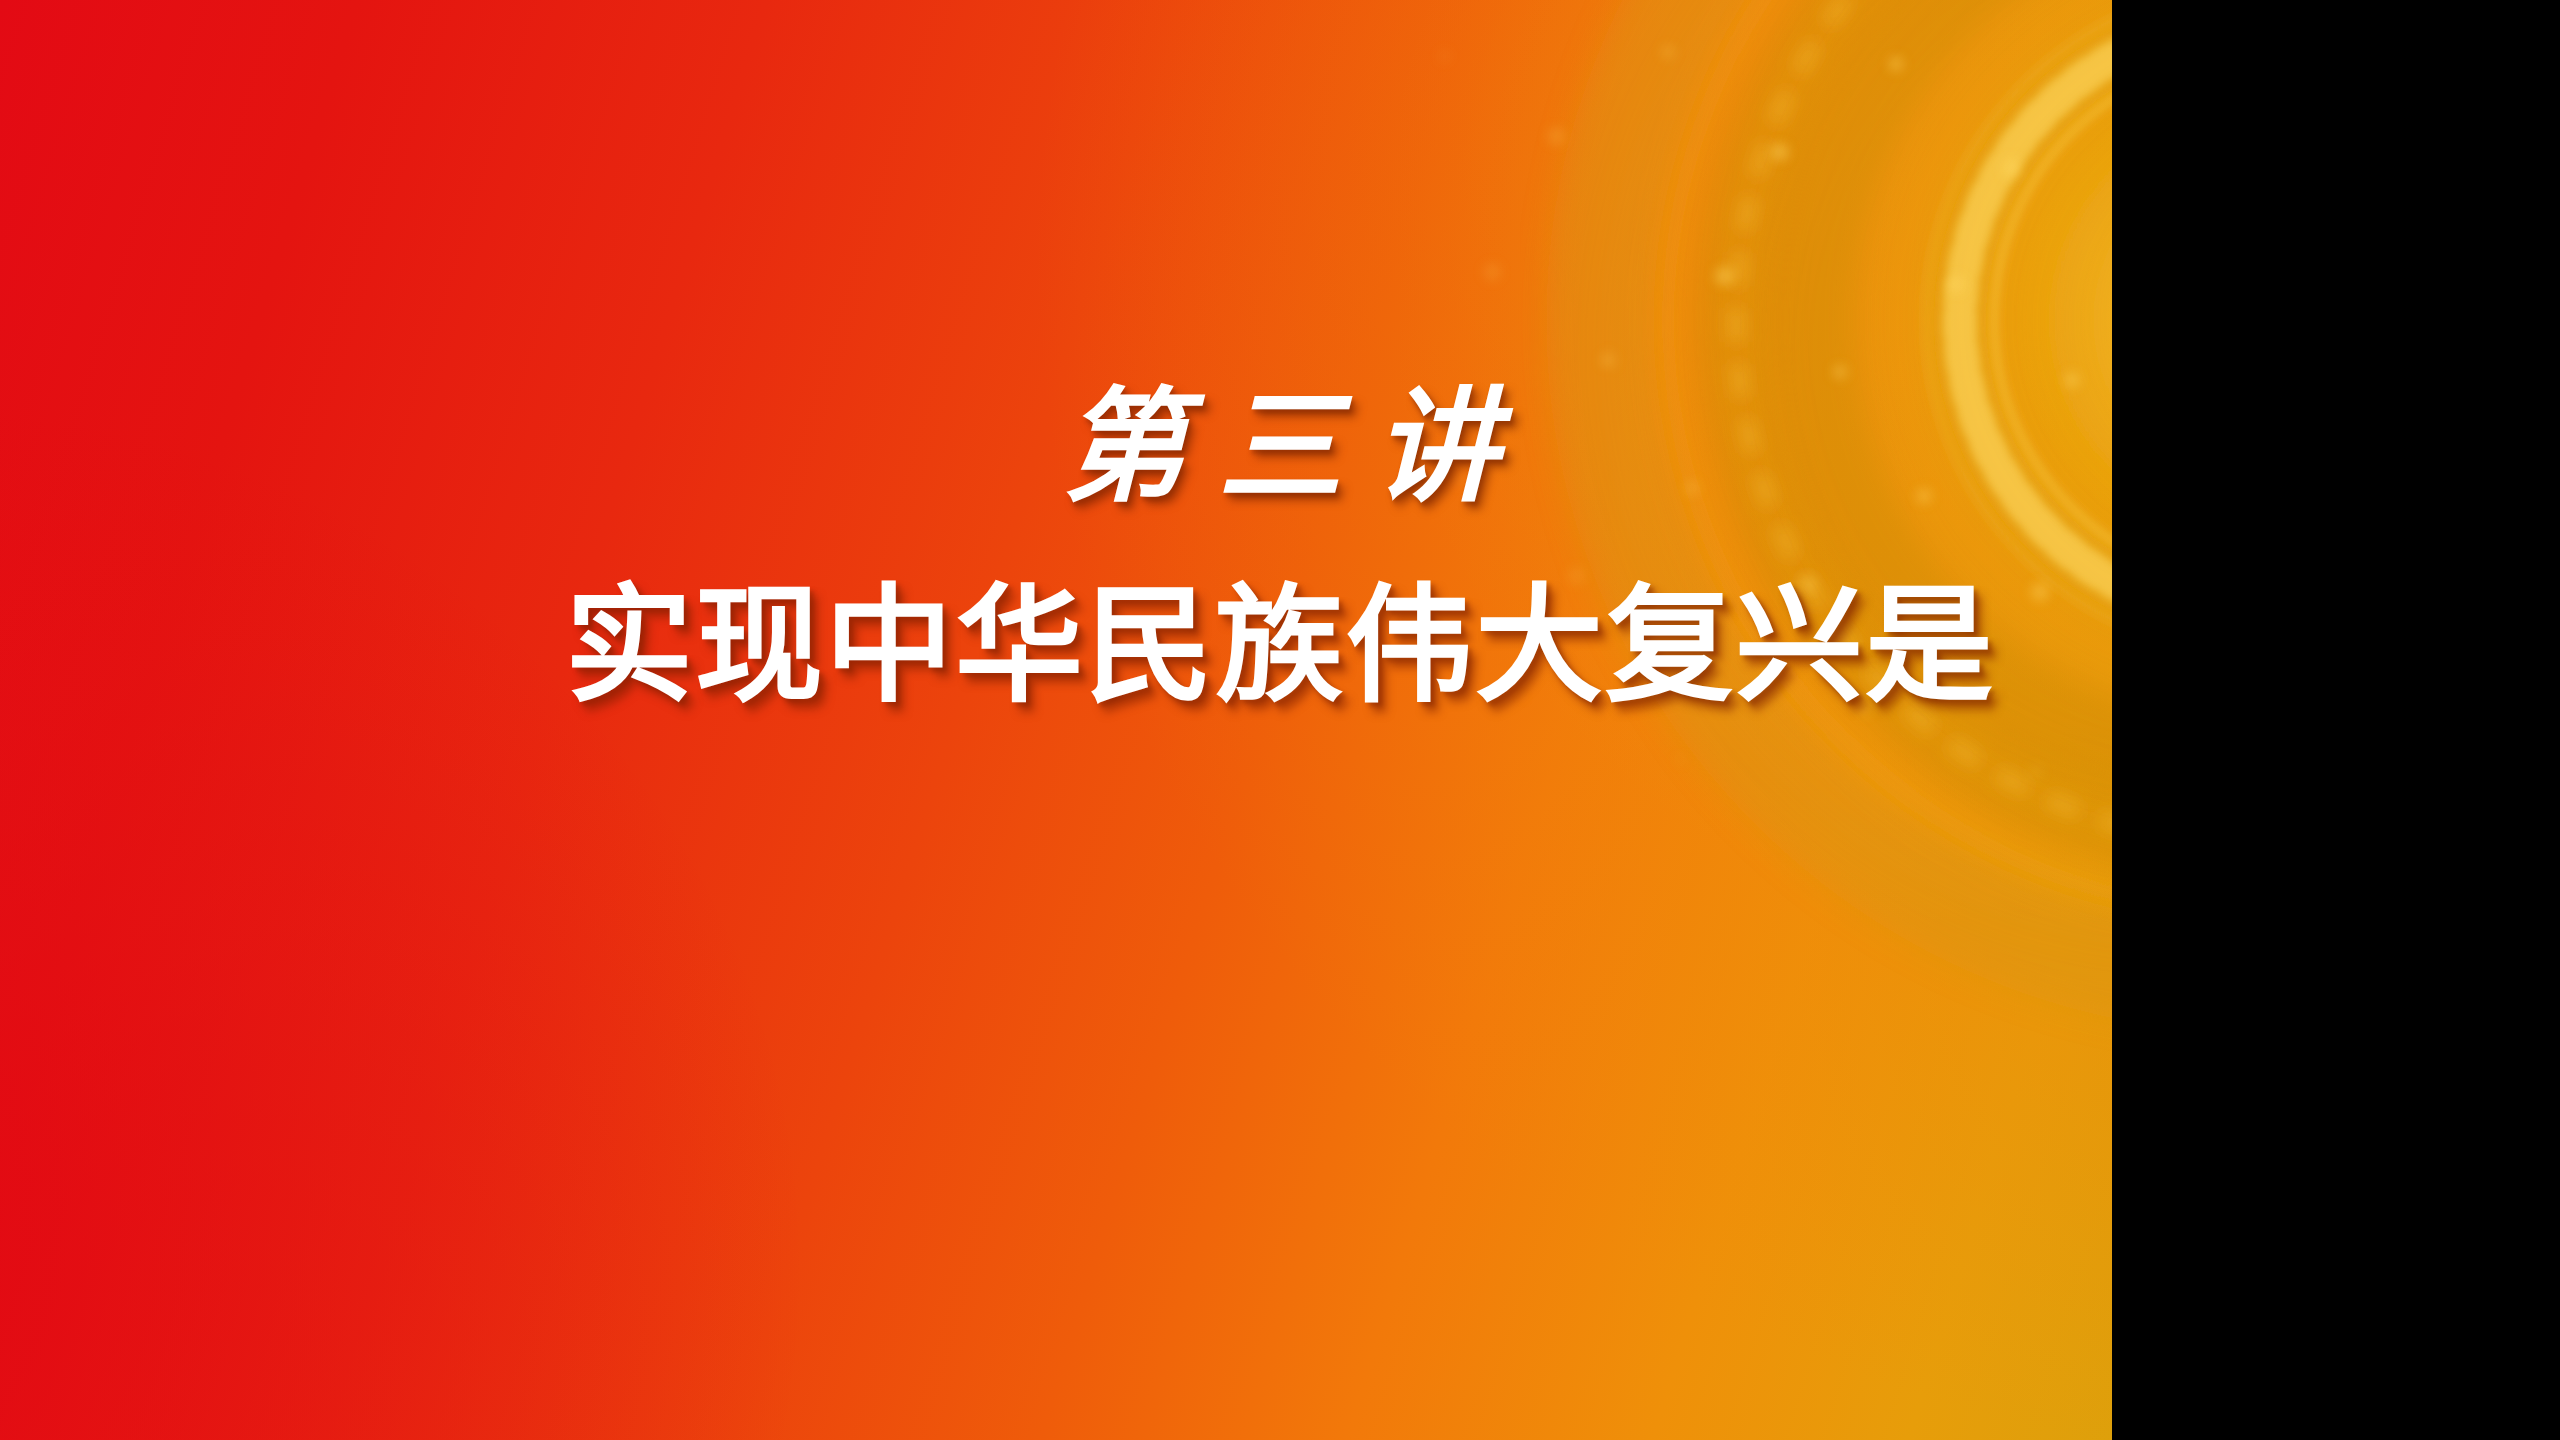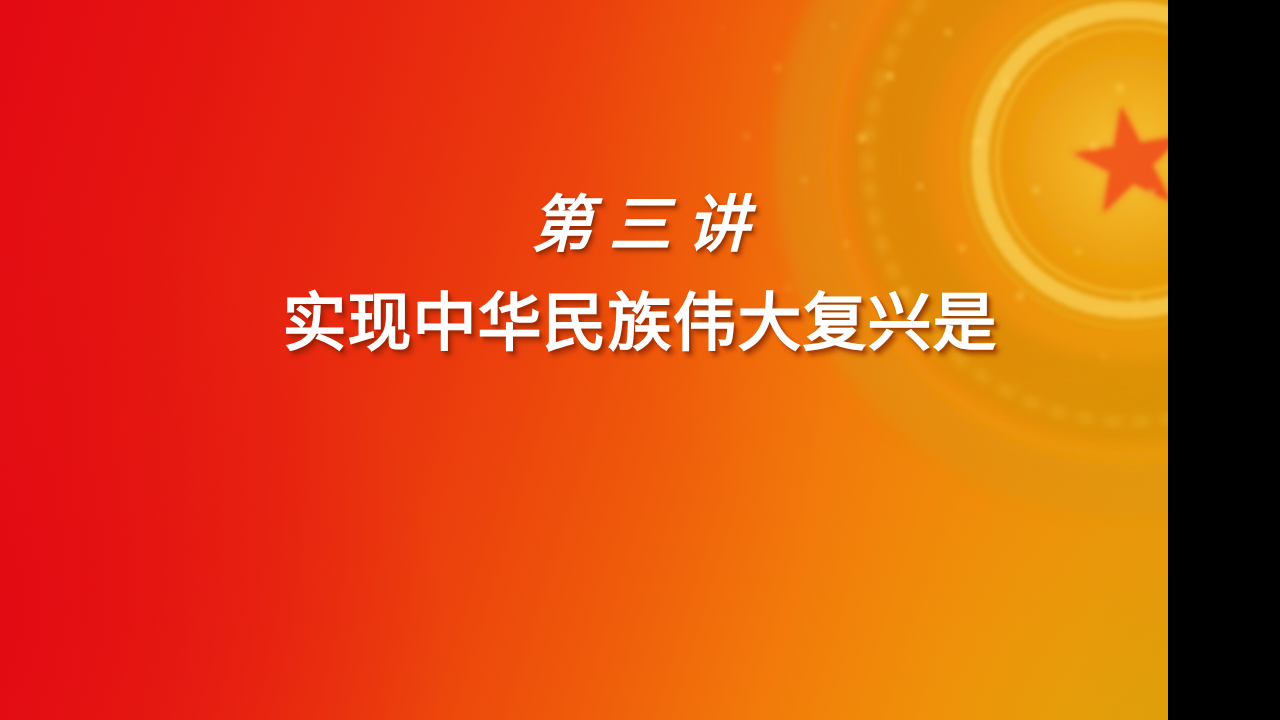--- a/index.html
+++ b/index.html
@@ -11,21 +11,21 @@
   body {
     width: 1280px;
     height: 720px;
     overflow: hidden;
     font-family: "Liberation Serif", "DejaVu Serif", serif;
   }
 
   
   #slide {
     position: relative;
-    width: 1168px;
+    width: 1056px;
     height: 720px;
     overflow: hidden;
     background: #b91c1c;
   }
 
   
   .bg-base {
     position: absolute;
     inset: 0;
     background:

